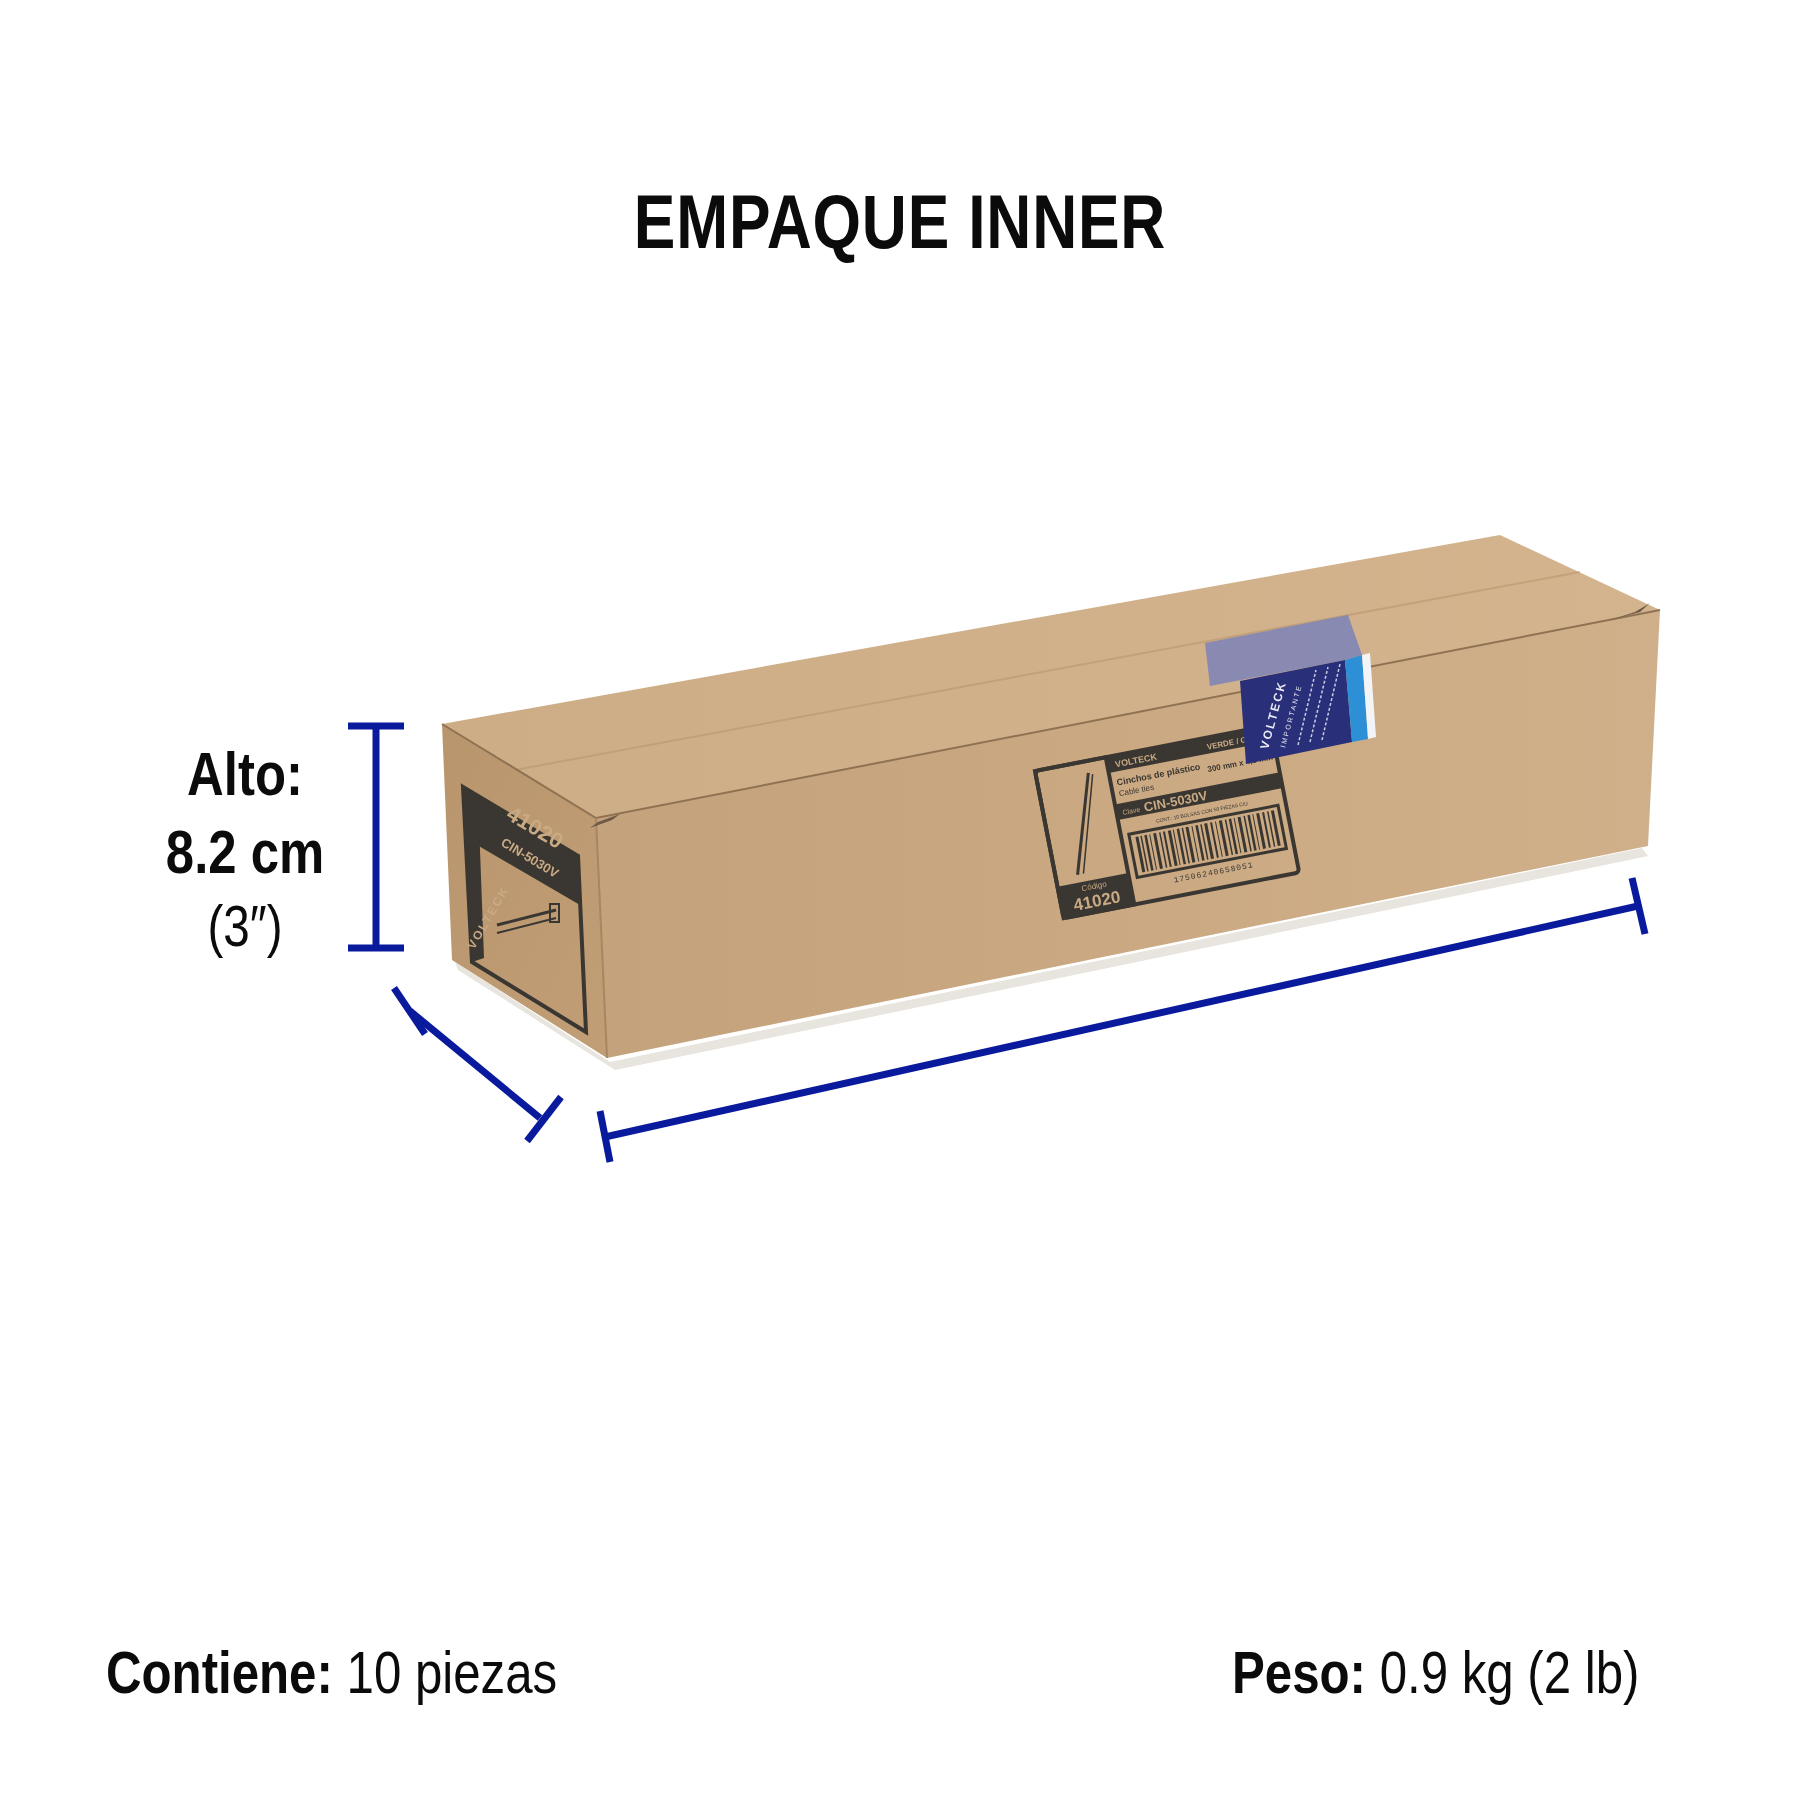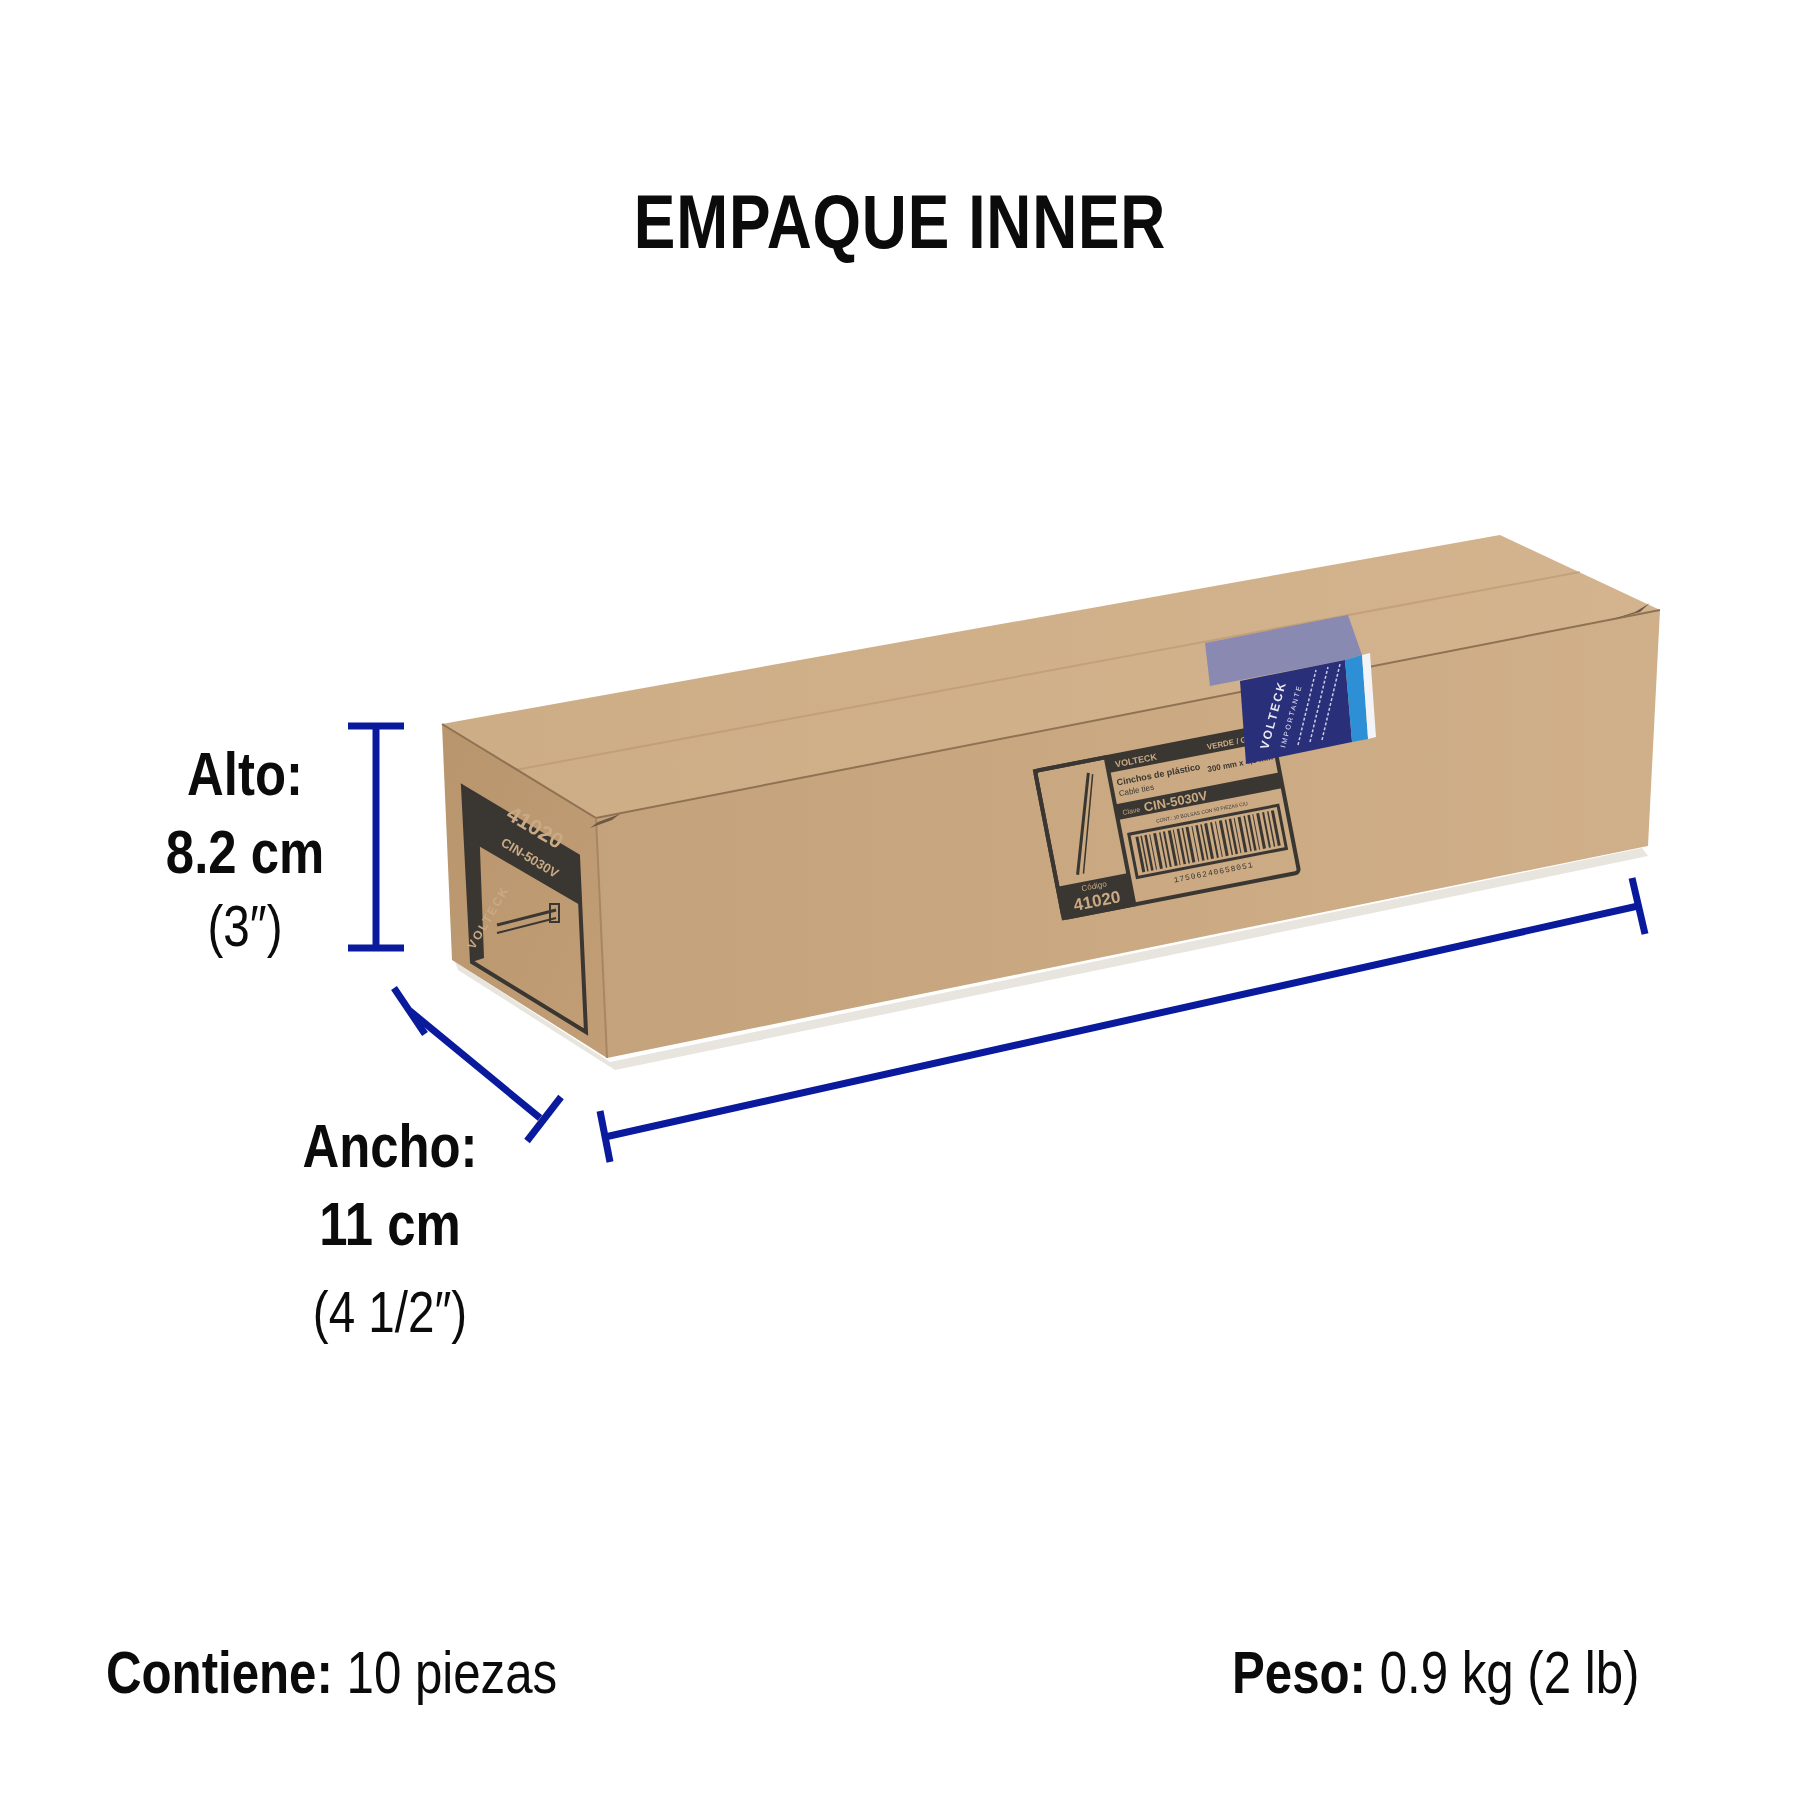--- a/index.html
+++ b/index.html
@@ -153,25 +153,20 @@
       <line x1="1632" y1="878" x2="1645" y2="934"></line>
     </g>
   </svg>
 
   <div class="dim" style="left:130px;top:724px;width:230px;">
     <span class="lbl">Alto:</span>
     <span class="met">8.2 cm</span>
     <span class="imp">(3″)</span>
   </div>
 
-  <div class="dim" style="left:270px;top:1096px;width:240px;">
-    <span class="lbl">Ancho:</span>
-    <span class="met">11 cm</span>
-    <span class="imp" style="margin-top:28px;">(4 1/2″)</span>
-  </div>
 
 
   <div class="foot" style="left:106px;">
     <b>Contiene:</b>
     <span class="v">10 piezas</span>
   </div>
   <div class="foot" style="left:1232px;">
     <b>Peso:</b>
     <span class="v">0.9 kg (2 lb)</span>
   </div>

